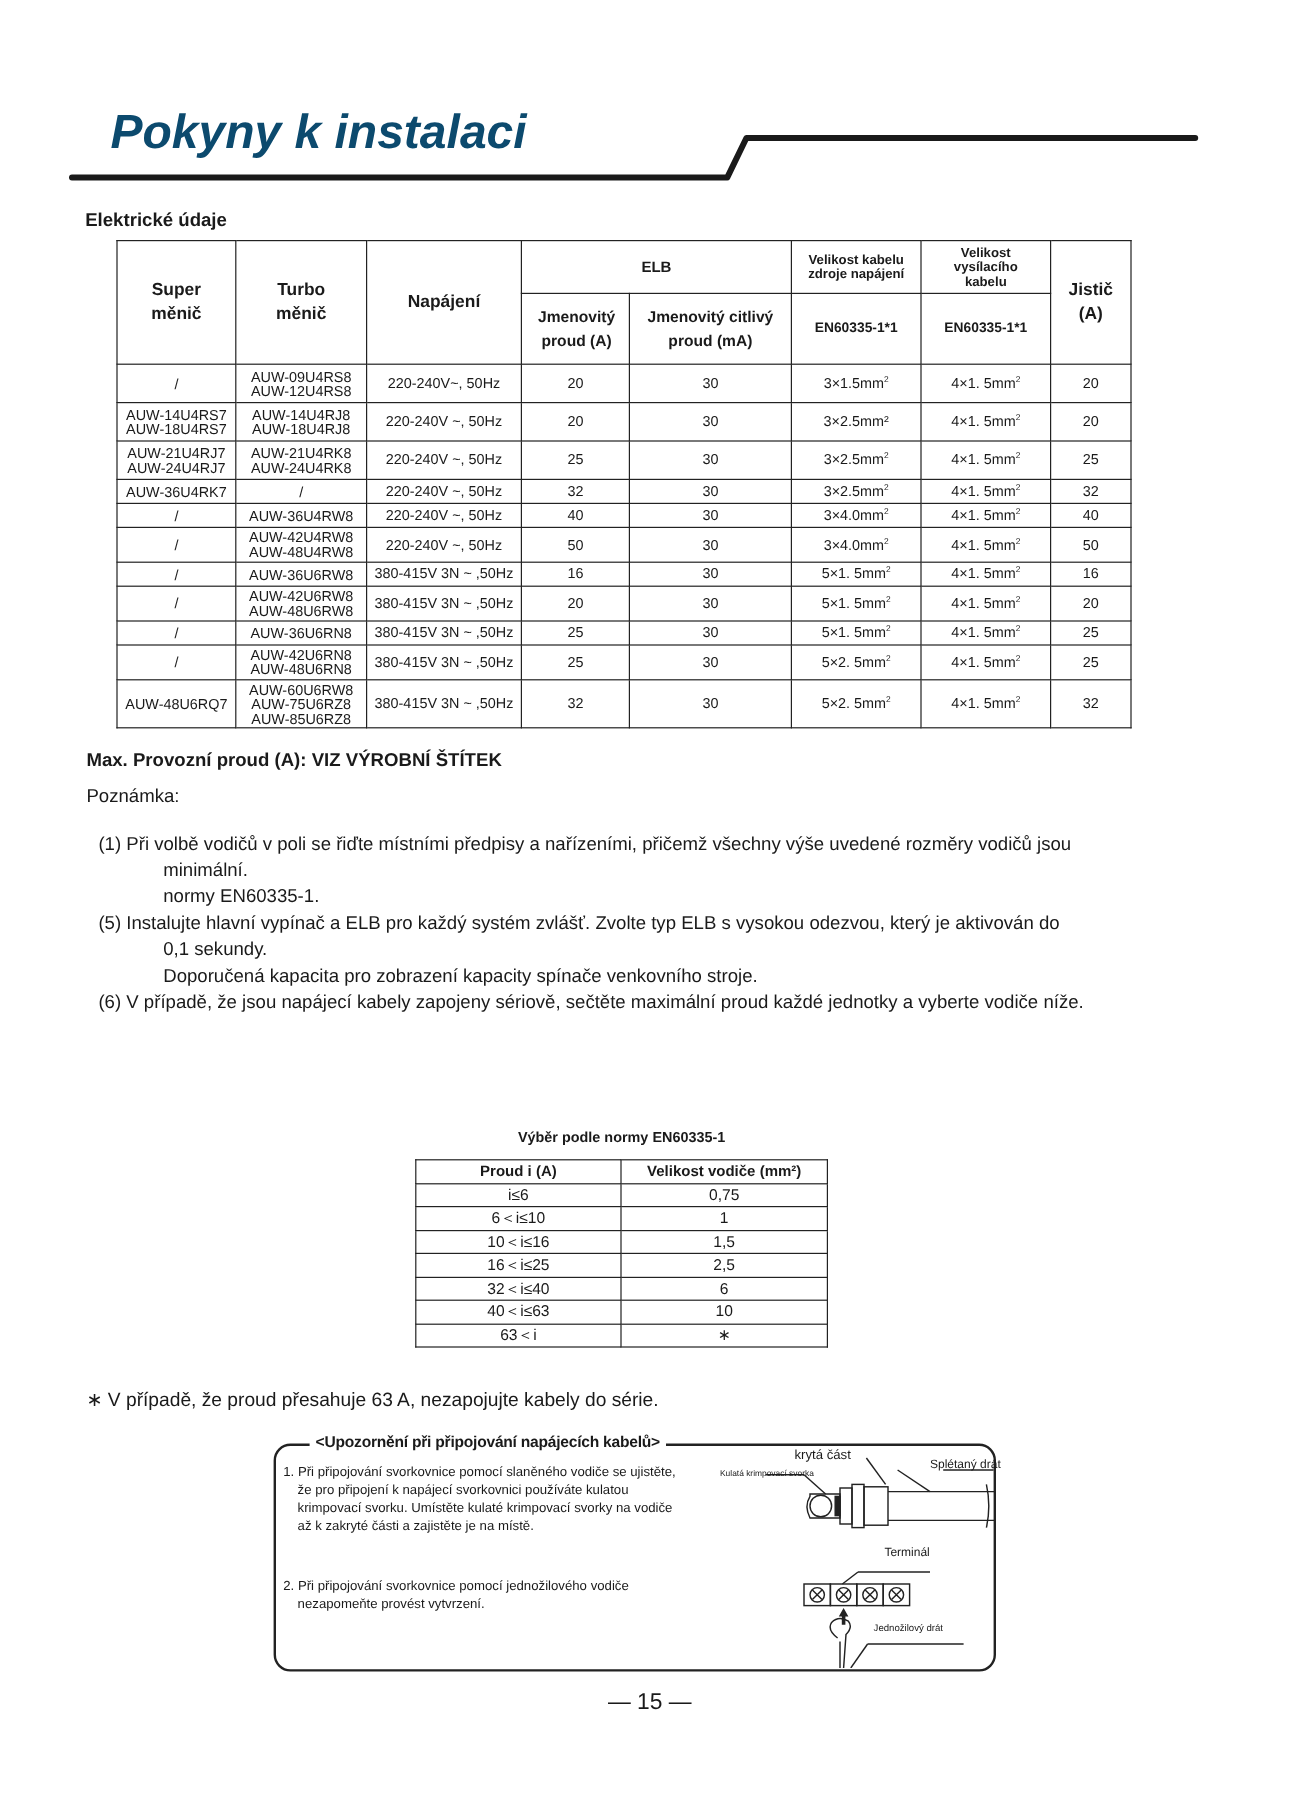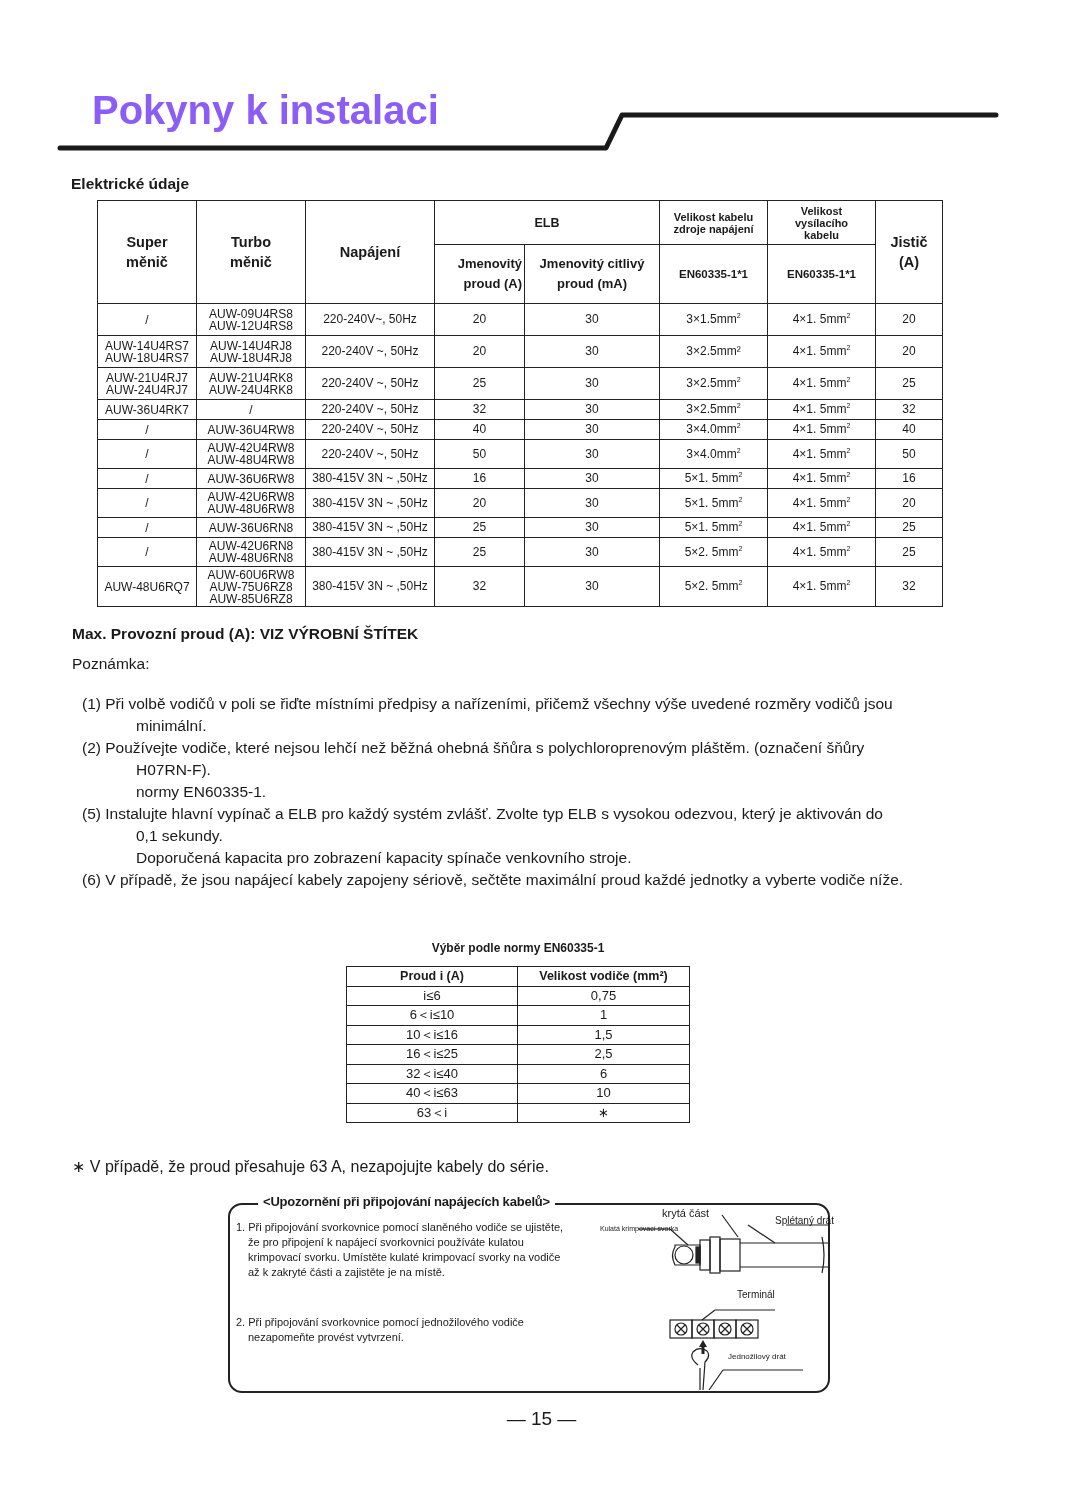--- a/index.html
+++ b/index.html
@@ -2,22 +2,22 @@
 <html><head>
 <meta charset="utf-8">
 <style>
   html, body { margin: 0; padding: 0; background: #ffffff; }
   body {
     width: 1083px; height: 1508px; position: relative; overflow: hidden;
     font-family: "Liberation Sans", sans-serif; color: #1a1a1a;
   }
   .title {
     position: absolute; left: 92px; top: 88px;
-    font-size: 40px; font-weight: bold; letter-spacing: 0px;
-    margin: 0; color: #8b5cf6;
+    font-size: 40px; font-weight: bold; font-style: italic; letter-spacing: 0px;
+    margin: 0; color: #0c4a6e;
   }
   .title-rule { position: absolute; left: 0; top: 0; }
   .section-heading {
     position: absolute; left: 71px; top: 175px;
     font-size: 15.5px; font-weight: bold;
   }
   table { border-collapse: collapse; }
   .main-table {
     position: absolute; left: 97px; top: 200px;
     font-size: 12px; table-layout: fixed;
@@ -96,21 +96,21 @@
     <tr style="height:44px">
       <th rowspan="2" class="big" style="padding:0 18px">Super měnič</th>
       <th rowspan="2" class="big" style="padding:0 26px">Turbo měnič</th>
       <th rowspan="2" class="big">Napájení</th>
       <th colspan="2" class="mid" style="font-size:12.5px">ELB</th>
       <th class="small" style="padding:0 10px">Velikost kabelu zdroje napájení</th>
       <th class="small" style="padding:0 20px">Velikost vysílacího kabelu</th>
       <th rowspan="2" class="big" style="padding:0 14px">Jistič (A)</th>
     </tr>
     <tr style="height:59px">
-      <th class="mid" style="text-align:right;padding-left:4px">Jmenovitý proud (A)</th>
+      <th class="mid" style="text-align:center;padding-left:4px">Jmenovitý proud (A)</th>
       <th class="mid" style="padding:0 10px">Jmenovitý citlivý proud (mA)</th>
       <th class="small" style="font-size:11.5px">EN60335-1*1</th>
       <th class="small" style="font-size:11.5px">EN60335-1*1</th>
     </tr>
   </thead>
   <tbody id="main-tbody">
       <tr style="height: 32px;">
         <td class="model">
           <div>/</div>
         </td>
@@ -276,24 +276,20 @@
       </tr>
     </tbody>
 </table>
 
 <div class="max-current">Max. Provozní proud (A): VIZ VÝROBNÍ ŠTÍTEK</div>
 <div class="note-label">Poznámka:</div>
 <ul class="notes" id="notes-list">
     <li>
       <div>(1) Při volbě vodičů v poli se řiďte místními předpisy a nařízeními, přičemž všechny výše uvedené rozměry vodičů jsou</div>
       <div class="cont">minimální.</div>
-    </li>
-    <li>
-      <div>(2) Používejte vodiče, které nejsou lehčí než běžná ohebná šňůra s polychloroprenovým pláštěm. (označení šňůry</div>
-      <div class="cont">H07RN-F).</div>
     </li>
     <li>
       <div class="cont">normy EN60335-1.</div>
     </li>
     <li>
       <div>(5) Instalujte hlavní vypínač a ELB pro každý systém zvlášť. Zvolte typ ELB s vysokou odezvou, který je aktivován do</div>
       <div class="cont">0,1 sekundy.</div>
       <div class="cont">Doporučená kapacita pro zobrazení kapacity spínače venkovního stroje.</div>
     </li>
     <li>

